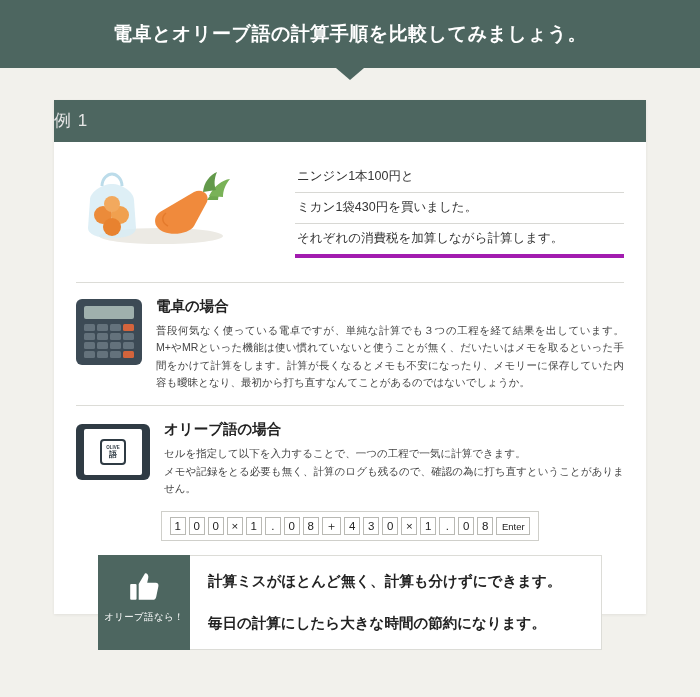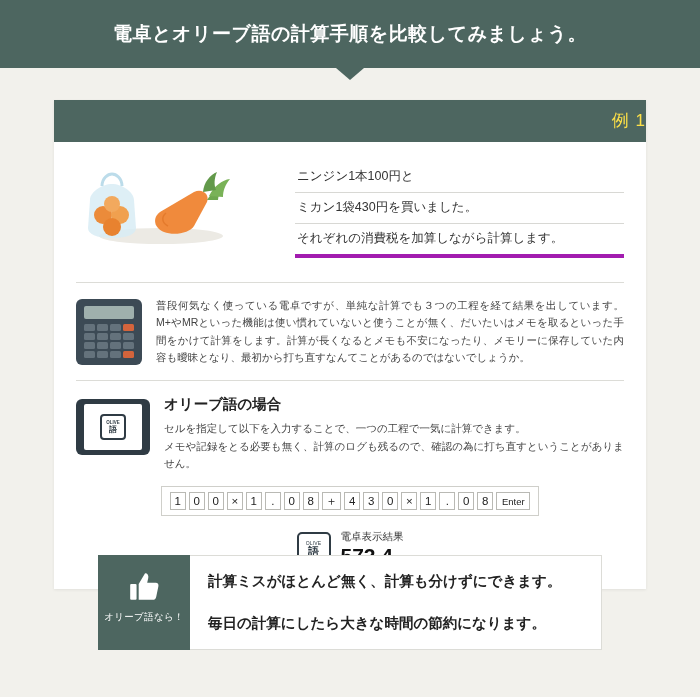--- a/index.html
+++ b/index.html
@@ -36,22 +36,22 @@
   
   .card {
     position:absolute;
     left: 54px; top: 100px;
     width: 592px;
     background:#fff;
     box-shadow: 0 1px 3px rgba(0,0,0,0.07);
   }
   .example-band {
     background:#4d6660;
-    color:#fde047;
-    text-align:right;
+    color:#e5e5e5;
+    text-align:left;
     font-size:17px;
     padding: 9px 0 10px;
     letter-spacing:1px;
   }
 
   
   .intro {
     display:flex;
     align-items:center;
     padding: 20px 22px 10px 22px;
@@ -223,20 +223,21 @@
               <i></i>
               <i></i>
               <i></i>
             <i></i>
               <i></i>
               <i></i>
               <i class="o"></i>
           </span>
         </div>
         <div class="sec-text-col">
+          <div class="sec-title">電卓の場合</div>
           <div class="sec-body">普段何気なく使っている電卓ですが、単純な計算でも３つの工程を経て結果を出しています。M+やMRといった機能は使い慣れていないと使うことが無く、だいたいはメモを取るといった手間をかけて計算をします。計算が長くなるとメモも不安になったり、メモリーに保存していた内容も曖昧となり、最初から打ち直すなんてことがあるのではないでしょうか。</div>
         </div>
       </div>
     </div>
 
     <div class="divider"></div>
 
     <div class="section">
       <div class="sec-head">
         <div class="tablet">

